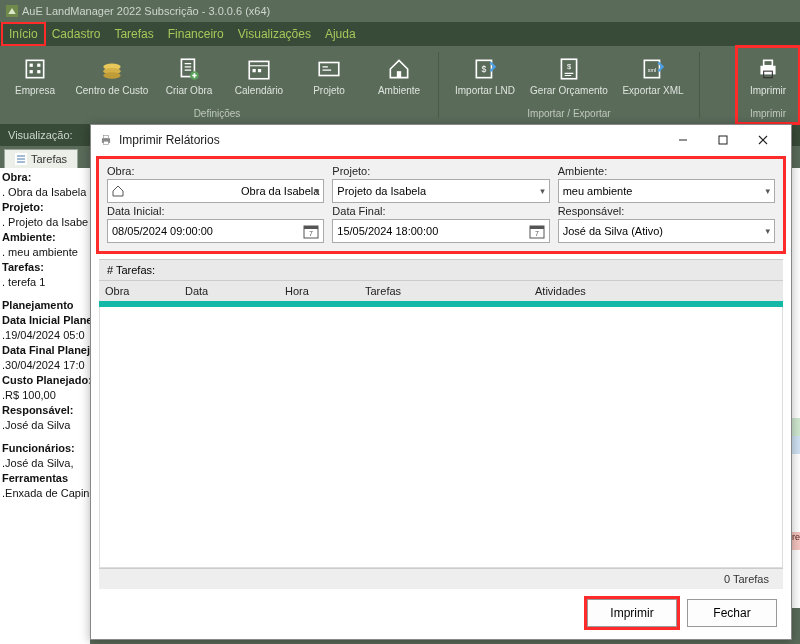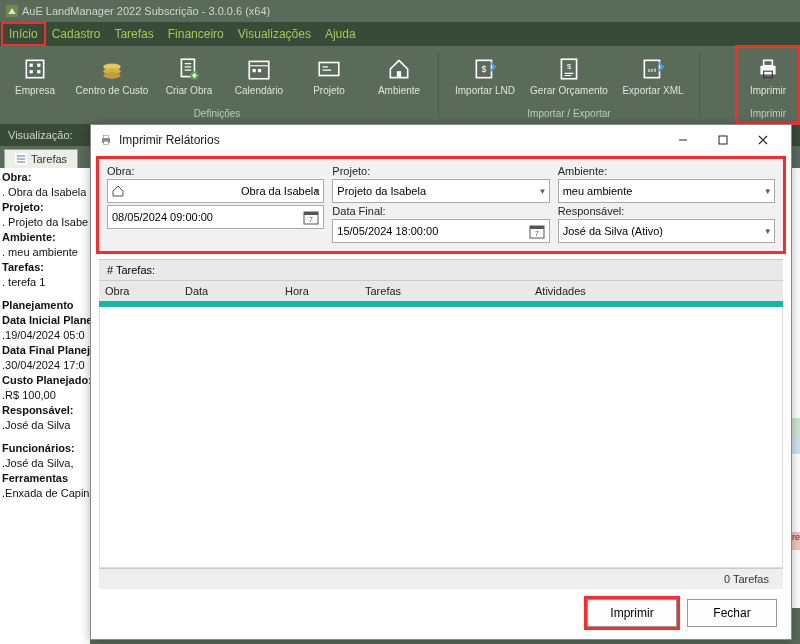--- a/index.html
+++ b/index.html
@@ -280,20 +280,21 @@
       <div class="filter-cell">
         <label>Ambiente:</label>
         <div class="combo">
           <span>meu ambiente</span>
           <span class="arrow">▾</span>
         </div>
       </div>
     </div>
     <div class="filter-row">
       <div class="filter-cell">
+        <label>Data Inicial:</label>
         <div class="date-field">
           <span>08/05/2024 09:00:00</span>
           <svg class="cal" width="16" height="16" viewBox="0 0 16 16">
               <rect x="1" y="3" width="14" height="12" fill="#fff" stroke="#555"></rect>
               <rect x="1" y="3" width="14" height="3" fill="#555"></rect>
               <text x="8" y="13" font-size="7" fill="#555" text-anchor="middle">7</text>
             </svg>
         </div>
       </div>
       <div class="filter-cell">

